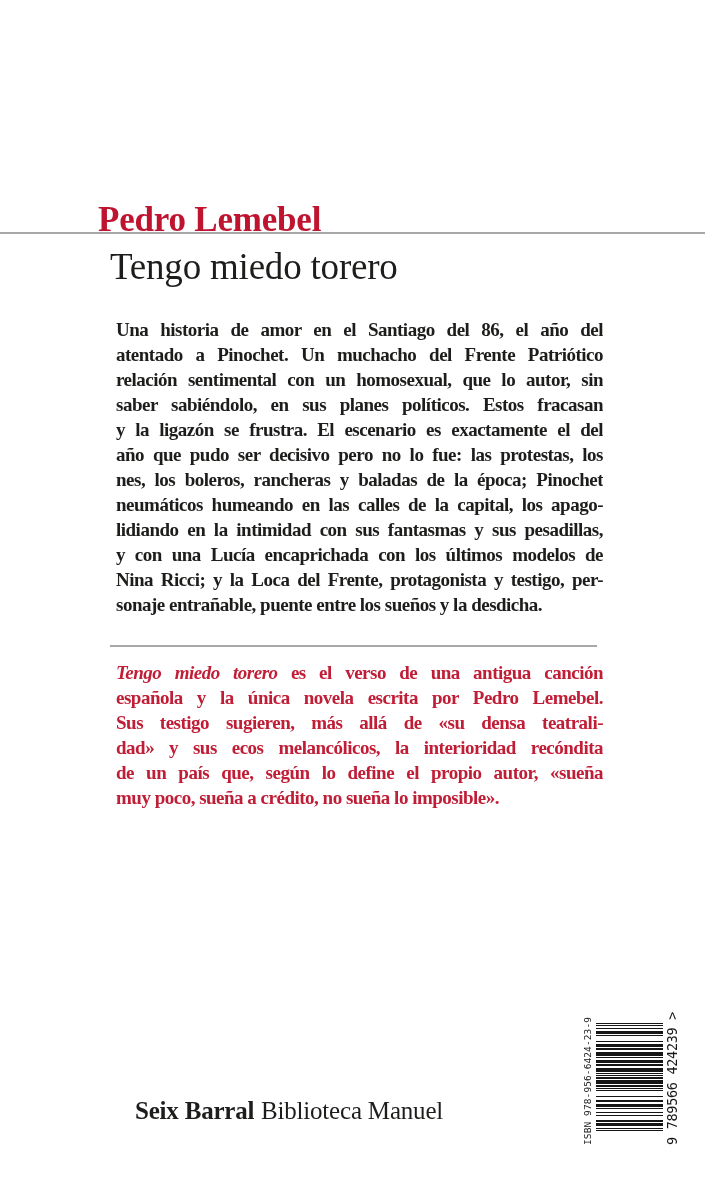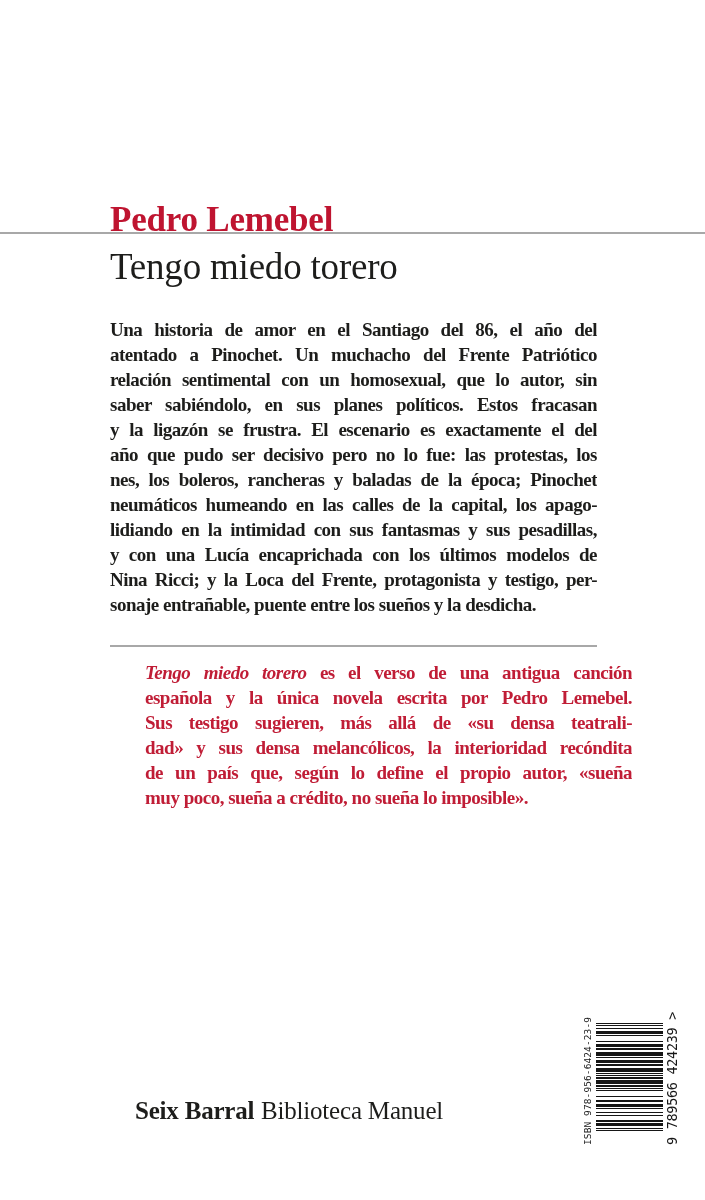--- a/index.html
+++ b/index.html
@@ -8,36 +8,36 @@
     width:705px;height:1200px;
     background:var(--bg,#ffffff);
     font-family:"Liberation Serif",serif;
     overflow:hidden;
   }
   .rule{position:absolute;height:2px;background:var(--rule,#a8a8a8);}
   .rule-top{left:0;top:232px;width:705px;}
   .rule-mid{left:110px;top:645px;width:487px;}
 
   .author{
-    position:absolute;left:110px;top:202px;margin:0;
+    position:absolute;left:98px;top:202px;margin:0;
     font-size:35px;line-height:1;font-weight:bold;
     letter-spacing:-0.2px;color:var(--red1,#bf1430);
     white-space:nowrap;
     font-family:Liberation Serif, serif;
   }
   .book-title{
     position:absolute;left:110px;top:248px;margin:0;
     font-size:37px;line-height:1;font-weight:normal;
     letter-spacing:-0.2px;color:var(--ink,#1d1d1b);
     white-space:nowrap;
   }
 
-  .para{position:absolute;left:110px;width:487px;}
+  .para{position:absolute;left:116px;width:487px;}
   .synopsis{top:317px;color:var(--ink,#1d1d1b);}
-  .blurb{top:660px;color:var(--red2,#c01d36);margin-left:35px;}
+  .blurb{top:660px;color:var(--red2,#c01d36);}
   .jline{
     font-weight:bold;font-size:19px;line-height:25px;height:25px;
     overflow:hidden;letter-spacing:-0.5px;
     text-align:justify;text-align-last:justify;
   }
   .jline.last{text-align-last:left;}
   .jline i{font-style:italic;}
 
   .publisher{
     position:absolute;left:111px;top:1098px;
@@ -84,21 +84,21 @@
       <div class="jline">Nina Ricci; y la Loca del Frente, protagonista y testigo, per-</div>
       <div class="jline last">sonaje entrañable, puente entre los sueños y la desdicha.</div>
     </div>
 
   <div class="rule rule-mid"></div>
 
   <div class="para blurb" id="blurb">
       <div class="jline"><i>Tengo miedo torero</i> es el verso de una antigua canción</div>
       <div class="jline">española y la única novela escrita por Pedro Lemebel.</div>
       <div class="jline">Sus testigo sugieren, más allá de «su densa teatrali-</div>
-      <div class="jline">dad» y sus densa melancólicos, la interioridad recóndita</div>
+      <div class="jline">dad» y sus ecos melancólicos, la interioridad recóndita</div>
       <div class="jline">de un país que, según lo define el propio autor, «sueña</div>
       <div class="jline last">muy poco, sueña a crédito, no sueña lo imposible».</div>
     </div>
 
   <div class="publisher">
     <span class="imprint">Seix Barral</span><span class="collection">Biblioteca Manuel</span>
   </div>
 
   <div class="barcode-wrap">
     <div class="barcode">

